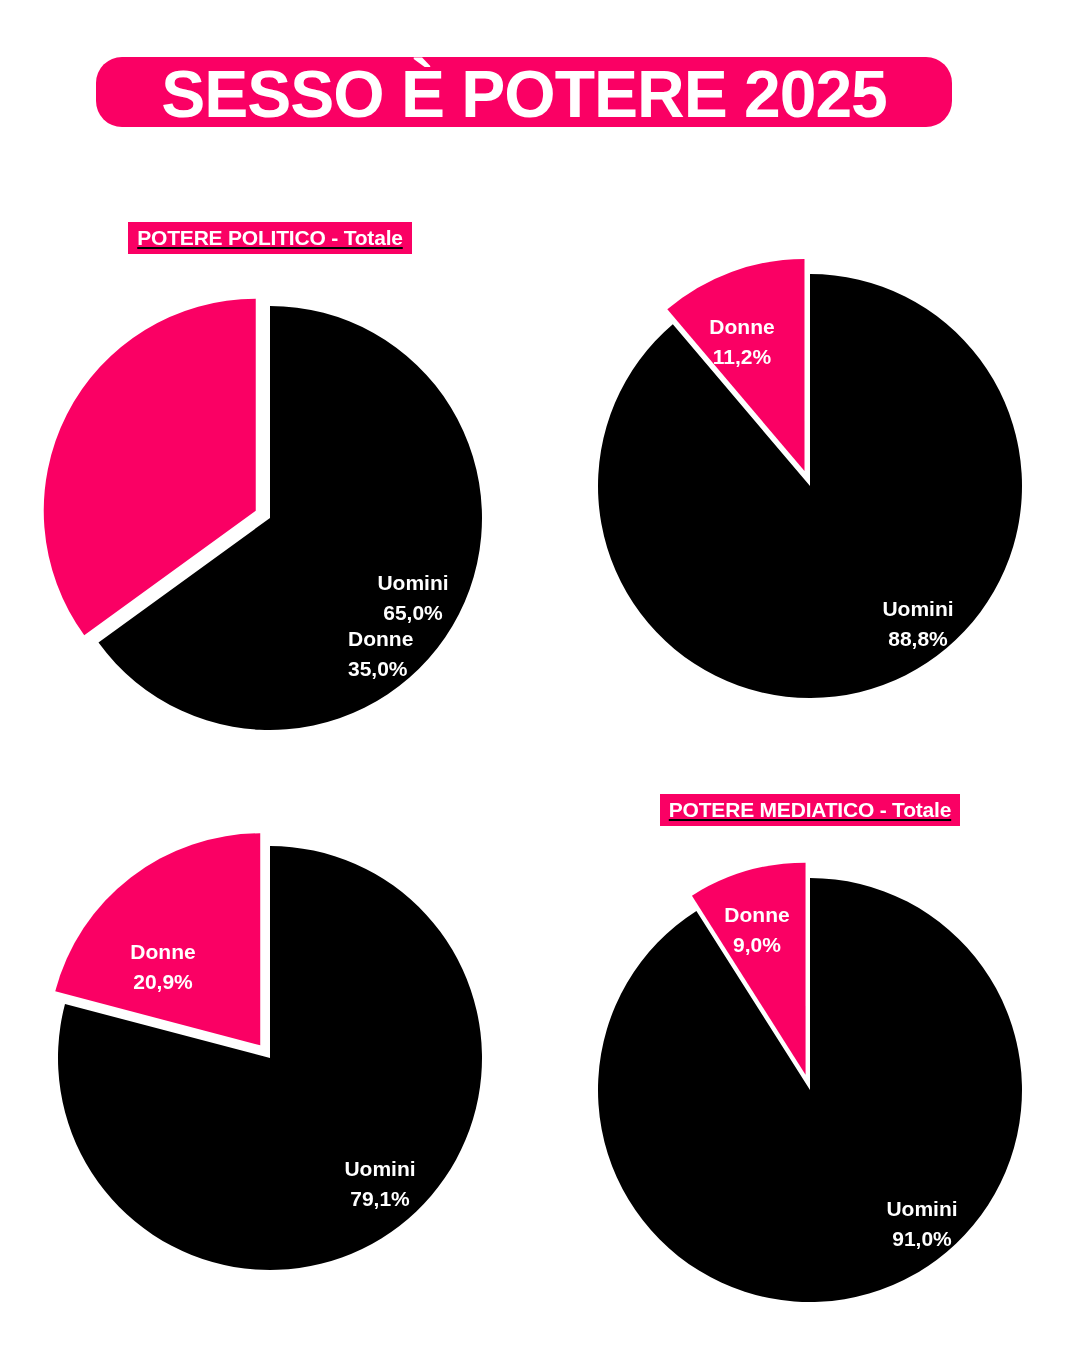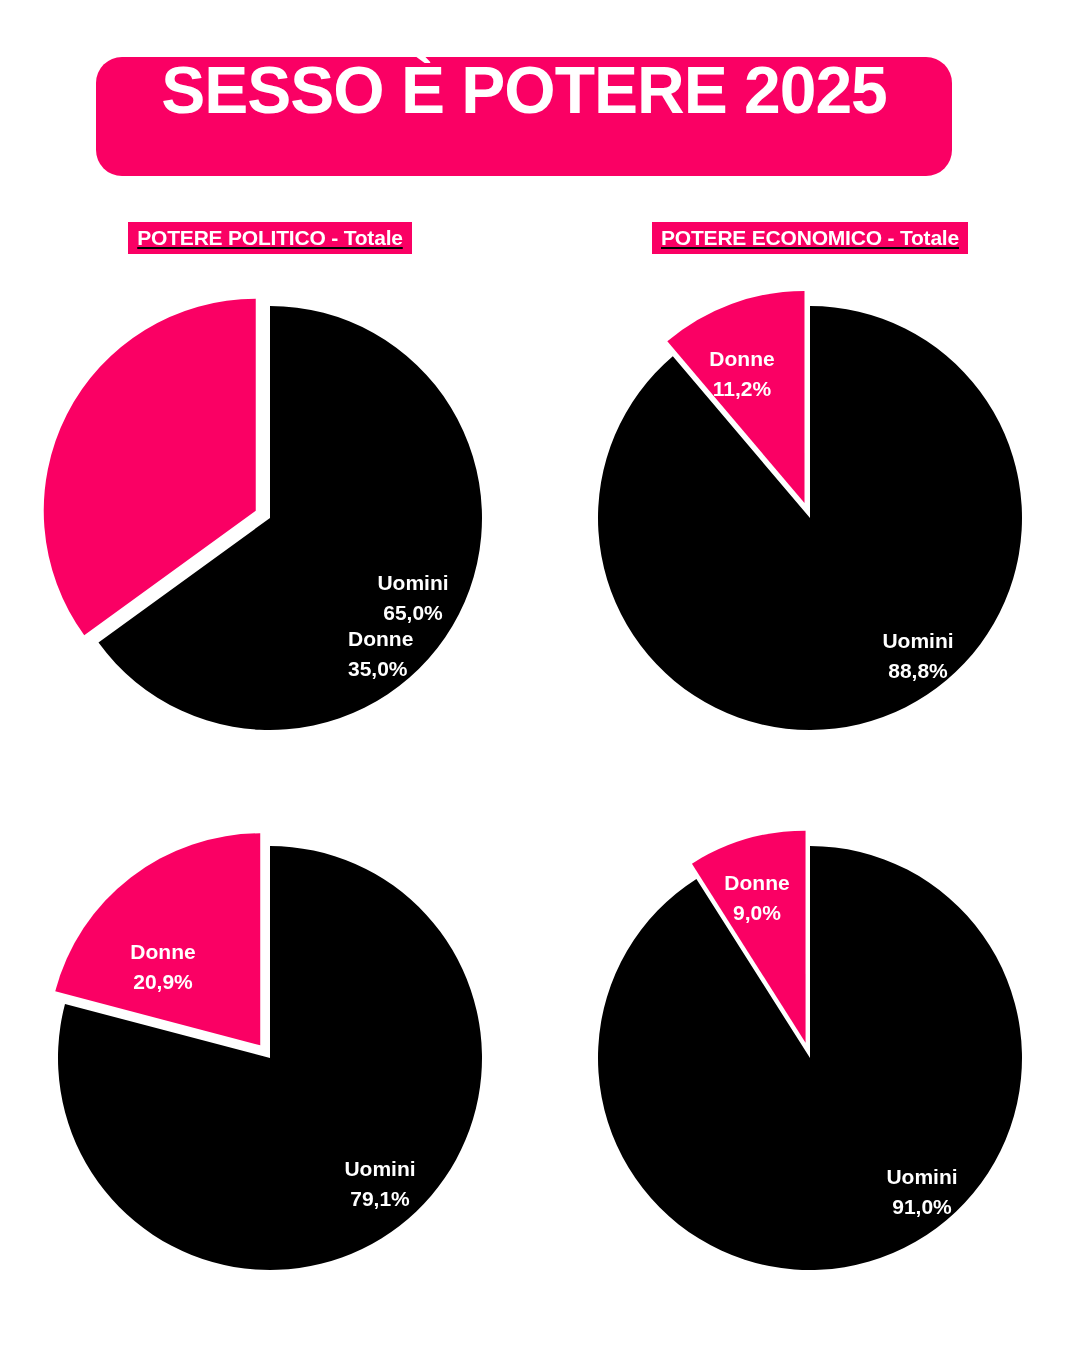--- a/index.html
+++ b/index.html
@@ -14,25 +14,25 @@
     position: relative;
     overflow: hidden;
   }
 
   
   #main-title-banner {
     position: absolute;
     left: 96px;
     top: 57px;
     width: 856px;
-    height: 119px;
+    height: 70px;
     background: #FA0064;
     border-radius: 26px;
     display: flex;
-    align-items: flex-start;
+    align-items: flex-end;
     justify-content: center;
   }
   #main-title-text {
     color: #ffffff;
     font-size: 66px;
     font-weight: bold;
     letter-spacing: -1px;
     line-height: 1;
     white-space: nowrap;
   }
@@ -99,21 +99,20 @@
           </g>
           <g>
             <text x="395" y="324" text-anchor="middle" class="slice-label">Uomini</text>
             <text x="395" y="354" text-anchor="middle" class="slice-label">65,0%</text>
           </g>
         </svg>
       </div>
   </div>
 
   <div class="chart-panel">
-    <div class="chart-title-band">POTERE ECONOMICO - Totale</div>
     <div class="chart-svg-wrap">
         <svg width="504" height="504" viewBox="0 0 504 504" class="pie-svg">
           <path d="M 252 252 L 252 40 A 212 212 0 1 1 114.82413614727781 90.36218766557306 Z" fill="#000000"></path>
           <path d="M 246.48571322920773 236.980258277538 L 109.30984937648554 75.34244594311107 A 212 212 0 0 1 246.4857132292077 24.980258277538013 Z" fill="#FA0064"></path>
           <g>
             <text x="184" y="100" text-anchor="middle" class="slice-label">Donne</text>
             <text x="184" y="130" text-anchor="middle" class="slice-label">11,2%</text>
           </g>
           <g>
             <text x="360" y="382" text-anchor="middle" class="slice-label">Uomini</text>
@@ -134,20 +133,21 @@
           </g>
           <g>
             <text x="362" y="370" text-anchor="middle" class="slice-label">Uomini</text>
             <text x="362" y="400" text-anchor="middle" class="slice-label">79,1%</text>
           </g>
         </svg>
       </div>
   </div>
 
   <div class="chart-panel">
+    <div class="chart-title-band">POTERE MEDIATICO - Totale</div>
     <div class="chart-svg-wrap">
         <svg width="504" height="504" viewBox="0 0 504 504" class="pie-svg">
           <path d="M 252 252 L 252 40 A 212 212 0 1 1 138.4047194644528 73.00247979357275 Z" fill="#000000"></path>
           <path d="M 247.53614230337232 236.63530102916891 L 133.94086176782508 57.63778082274166 A 212 212 0 0 1 247.5361423033723 24.635301029168915 Z" fill="#FA0064"></path>
           <g>
             <text x="199" y="84" text-anchor="middle" class="slice-label">Donne</text>
             <text x="199" y="114" text-anchor="middle" class="slice-label">9,0%</text>
           </g>
           <g>
             <text x="364" y="378" text-anchor="middle" class="slice-label">Uomini</text>

